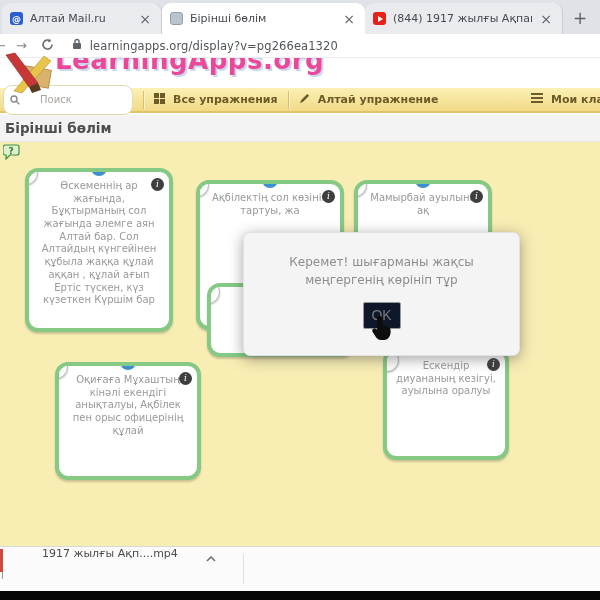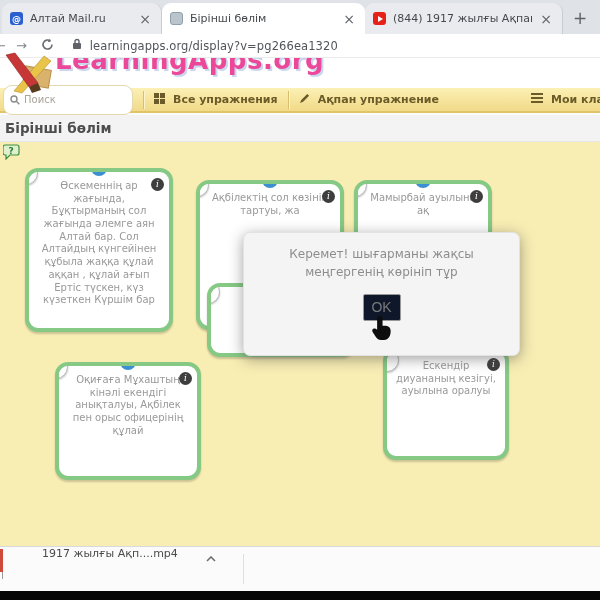--- a/index.html
+++ b/index.html
@@ -34,21 +34,21 @@
   
   .logo-strip { height:30px; background:#fff; position:relative; overflow:hidden; }
   .logo-text { position:absolute; left:55px; top:-13px; font-size:26px; font-weight:bold;
                color:#ec4899; text-shadow:2px 2px 0 #c9d8ef; letter-spacing:0.5px; }
   .pencil-logo { position:absolute; left:2px; top:52px; z-index:6; }
 
   
   .menubar { height:25px; background:linear-gradient(#fcf0b4,#f1da88); border-bottom:2px solid #dfc468;
              display:flex; align-items:center; position:relative; }
   .search-box { width:130px; height:30px; background:#fff; border:1px solid #e3d9ae; border-radius:9px;
-                margin-left:3px; display:flex; align-items:center; padding:0 6px; gap:4px; flex:none; }
+                margin-left:3px; display:flex; align-items:center; padding:0 6px; gap:20px; flex:none; }
   .search-box input { border:none; outline:none; width:100%; font-size:10px; color:#555;
                       font-family:"DejaVu Sans","Liberation Sans",sans-serif; background:transparent; }
   .search-box input::placeholder { color:#a9a39a; }
   .menu-sep { width:1px; height:18px; background:#d9bf6d; box-shadow:1px 0 0 #fdf4cd; margin:0 10px; flex:none; }
   .menu-item { display:flex; align-items:center; gap:8px; font-size:11px; font-weight:bold; color:#6a5b28;
                white-space:nowrap; }
   .menu-item-right { position:absolute; right:-4px; }
 
   
   .title-strip { height:29px; background:#f3f3f3; border-top:2px solid #fbfbfb; border-bottom:1px solid #e6e6e6;
@@ -79,21 +79,21 @@
   .card2 { left:196px; top:38px;  width:148px; height:150px; }
   .card3 { left:354px; top:38px;  width:138px; height:140px; }
   .card5 { left:207px; top:141px; width:148px; height:74px; }
   .card4 { left:55px;  top:220px; width:146px; height:118px; }
   .card6 { left:383px; top:206px; width:126px; height:112px; }
 
   
   .modal { position:absolute; left:243px; top:90px; width:277px; height:124px; background:#f4f4f4;
            border:1px solid #e2e2e2; border-radius:7px; z-index:10;
            box-shadow:0 3px 14px rgba(70,70,70,0.5); text-align:center; }
-  .modal-msg { padding:12px 18px 0; font-size:12px; color:#8d8d8d; line-height:1.5; }
+  .modal-msg { padding:20px 18px 0; font-size:12px; color:#8d8d8d; line-height:1.5; }
   .ok-button { display:block; margin:13px auto 0; width:38px; height:27px; background:#0f172a;
                border:1px solid #979797; border-radius:2px; font-size:14px; color:#7a7a7a;
                text-align:center; line-height:25px; }
   .hand-cursor { position:absolute; left:127px; top:82px; z-index:12; }
 
   
   .downloadbar { height:45px; background:#fbfbfb; border-top:1px solid #d9d9d9; position:relative;
                  display:flex; align-items:flex-start; }
   .dl-tick { position:absolute; left:2px; top:12px; width:1px; height:20px; background:#9a9a9a; }
   .dl-name { margin-left:42px; font-size:11px; color:#4b4b4b; white-space:nowrap; }
@@ -179,21 +179,21 @@
       </span>
       <span>Все упражнения</span>
     </div>
     <span class="menu-sep"></span>
     <div class="menu-item">
       <span>
         <svg width="11" height="11" viewBox="0 0 12 12">
             <path d="M1 11 L2.5 7.5 L9 1 L11 3 L4.5 9.5 Z" fill="#6a5b28"></path>
           </svg>
       </span>
-      <span>Ақпан упражнение</span>
+      <span>Алтай упражнение</span>
     </div>
     <div class="menu-item menu-item-right">
       <span>
         <svg width="12" height="10" viewBox="0 0 12 10">
             <rect width="12" height="2" fill="#6a5b28"></rect>
             <rect y="4" width="12" height="2" fill="#6a5b28"></rect>
             <rect y="8" width="12" height="2" fill="#6a5b28"></rect>
           </svg>
       </span>
       <span>Мои кла</span>

